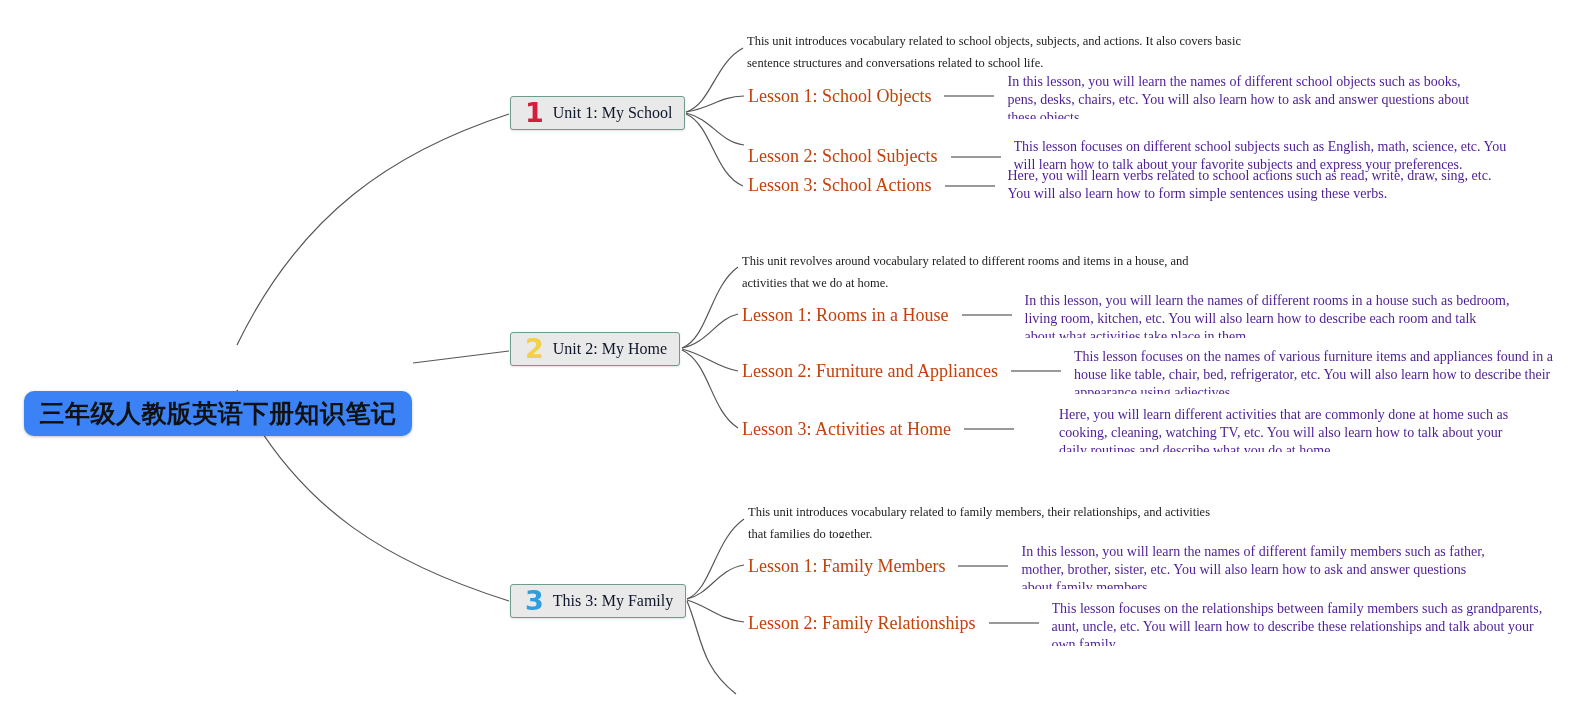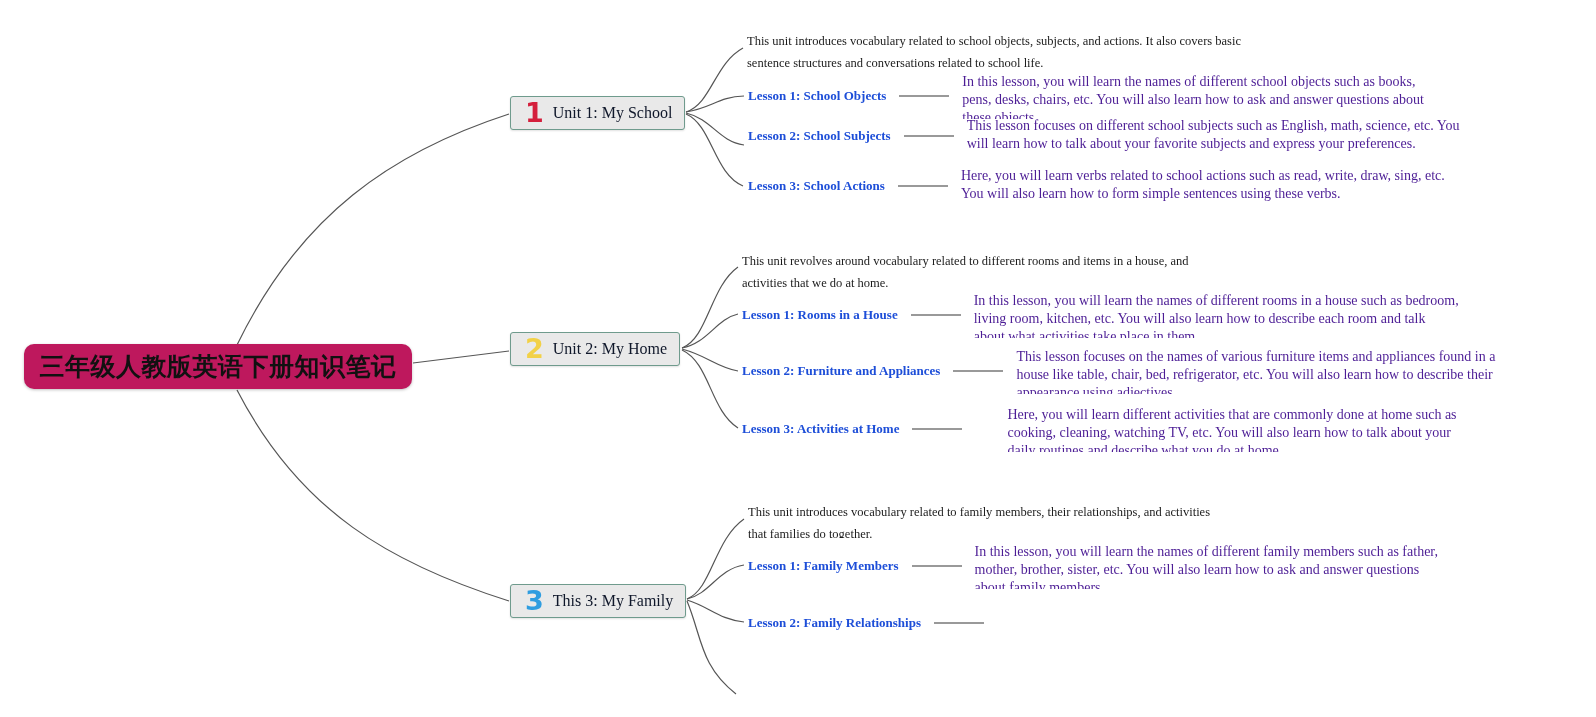--- a/index.html
+++ b/index.html
@@ -48,23 +48,22 @@
   .unit-desc{
     font-size:12.5px;line-height:22px;color:#1b1b1b;
     overflow:hidden;
   }
 
   
   .lesson-row{
     display:flex;align-items:center;
   }
   .lesson-label{
-    font-size:13px;white-space:nowrap;color:#1d4ed8;
+    font-size:18px;white-space:nowrap;color:#c2410c;
     flex:0 0 auto;
-    font-weight:bold;
   }
   .dash{
     flex:0 0 auto;
     width:50px;height:2px;background:#999;
     margin:0 13px;
   }
   .lesson-desc{
     flex:0 0 auto;
     font-size:14px;line-height:18px;color:#4c1d95;
     overflow:hidden;
@@ -93,37 +92,37 @@
       <path d="M 682,349 C 708,356 716,367 738,371"></path>
       <path d="M 682,350 C 710,363 710,410 738,428"></path>
 
       <path d="M 687,599 C 712,589 714,540 744,519"></path>
       <path d="M 687,599 C 710,594 718,569 744,565"></path>
       <path d="M 687,600 C 710,607 718,619 744,622"></path>
       <path d="M 687,601 C 702,637 700,666 736,694"></path>
     </g>
   </svg>
 
-  <div class="node root" style="background: #be185d;">
+  <div class="node root" style="background: #3b82f6; margin-top: 47px;">
     <span>三年级人教版英语下册知识笔记</span>
   </div>
 
   <div class="node unit-box" style="left:510px;top:96px;">
     <span class="unit-num" style="color: rgb(212, 31, 60);">1</span>
     <span class="unit-label">Unit 1: My School</span>
   </div>
   <div class="node unit-desc" style="left:747px;top:30px;width:500px;">This unit introduces vocabulary related to school objects, subjects, and actions. It also covers basic sentence structures and conversations related to school life.</div>
 
   <div class="node lesson-row" style="left:748px;top:73px;height:46px;">
     <span class="lesson-label">Lesson 1: School Objects</span>
     <span class="dash"></span>
     <div class="lesson-desc" style="width:470px;">In this lesson, you will learn the names of different school objects such as books, pens, desks, chairs, etc. You will also learn how to ask and answer questions about these objects.</div>
   </div>
 
-  <div class="node lesson-row" style="left:748px;top:117px;height:37px;">
+  <div class="node lesson-row" style="left:748px;top:138px;height:37px;">
     <span class="lesson-label">Lesson 2: School Subjects</span>
     <span class="dash"></span>
     <div class="lesson-desc" style="width:500px;">This lesson focuses on different school subjects such as English, math, science, etc. You will learn how to talk about your favorite subjects and express your preferences.</div>
   </div>
 
   <div class="node lesson-row" style="left:748px;top:167px;height:37px;">
     <span class="lesson-label">Lesson 3: School Actions</span>
     <span class="dash"></span>
     <div class="lesson-desc" style="width:490px;">Here, you will learn verbs related to school actions such as read, write, draw, sing, etc. You will also learn how to form simple sentences using these verbs.</div>
   </div>
@@ -160,15 +159,16 @@
 
   <div class="node lesson-row" style="left:748px;top:543px;height:46px;">
     <span class="lesson-label">Lesson 1: Family Members</span>
     <span class="dash"></span>
     <div class="lesson-desc" style="width:475px;">In this lesson, you will learn the names of different family members such as father, mother, brother, sister, etc. You will also learn how to ask and answer questions about family members.</div>
   </div>
 
   <div class="node lesson-row" style="left:748px;top:600px;height:46px;">
     <span class="lesson-label">Lesson 2: Family Relationships</span>
     <span class="dash"></span>
+    <div class="lesson-desc" style="width:495px;">This lesson focuses on the relationships between family members such as grandparents, aunt, uncle, etc. You will learn how to describe these relationships and talk about your own family.</div>
   </div>
 
 </div>
 
 </body></html>

